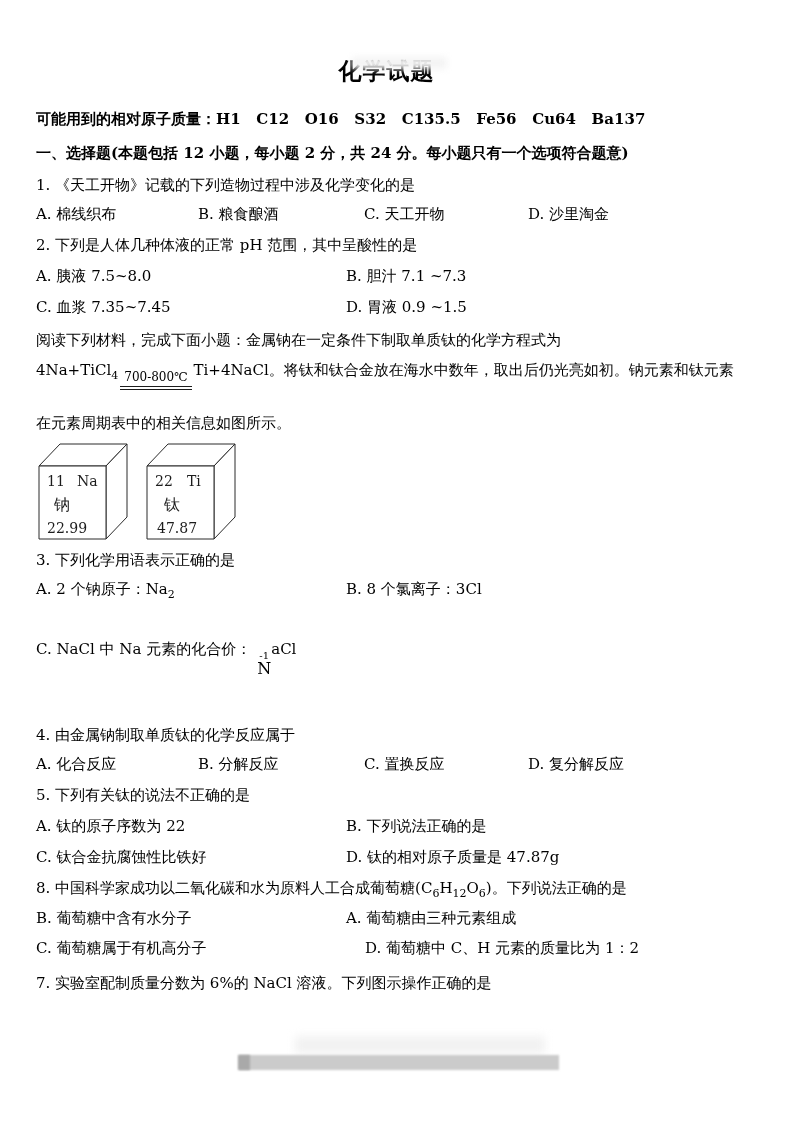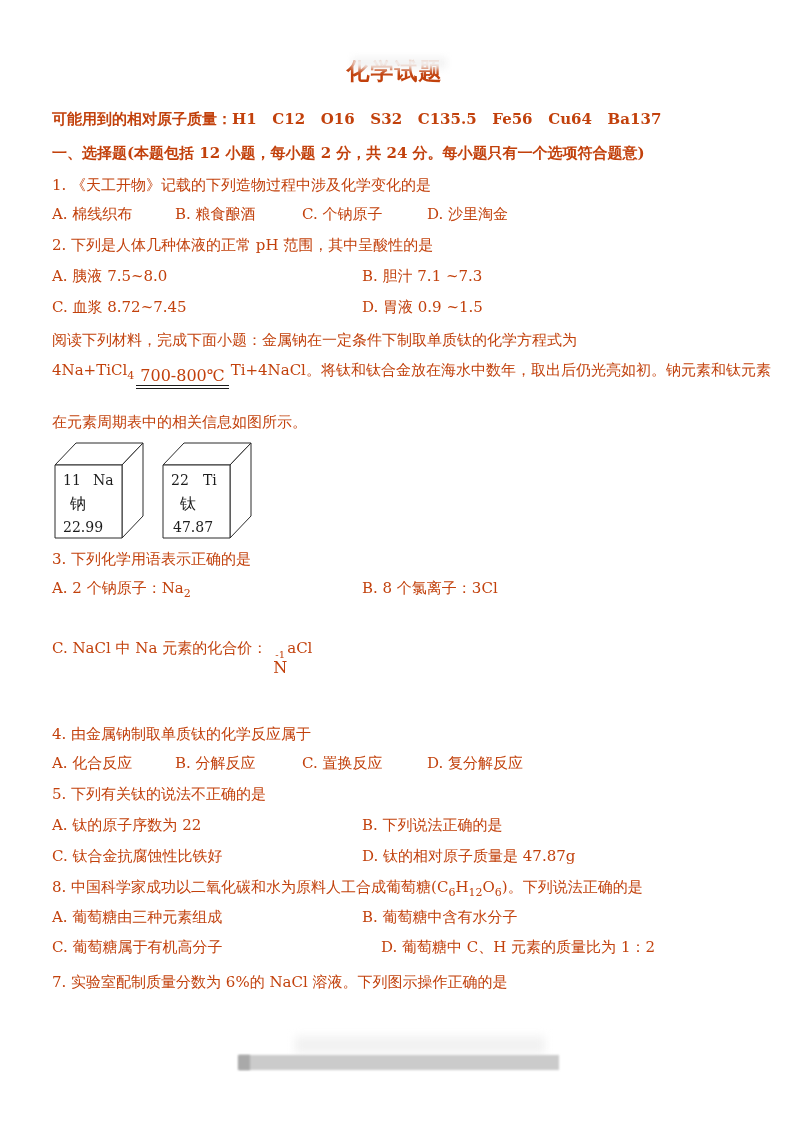--- a/index.html
+++ b/index.html
@@ -2,44 +2,44 @@
 <html><head>
 <meta charset="utf-8">
 <style>
   html,body{margin:0;padding:0;background:#ffffff;}
   .page{
     position:relative;
     width:793px;height:1122px;
     margin:0 auto;
     background:#ffffff;
     box-sizing:border-box;
-    padding:56px 56px 0 52px;
+    padding:56px 56px 0 36px;
     overflow:hidden;
     font-family:"DejaVu Serif","Liberation Serif",serif;
-    color:#c2410c;
+    color:#000000;
     font-size:15px;
     line-height:20px;
   }
   .title{
     margin:0;
     text-align:center;
     font-size:23px;
     line-height:30px;
     font-weight:bold;
     letter-spacing:1px;
   }
   .bold-line{font-weight:bold;white-space:pre-wrap;}
   .masses{margin-top:22px;line-height:22px;}
   .section-head{margin-top:12px;line-height:22px;}
   .stem{margin-top:11px;}
-  .opts4{display:grid;grid-template-columns:123px 127px 125px auto;margin-top:9px;}
+  .opts4{display:grid;grid-template-columns:123px 127px 125px auto;margin-top:9px;gap:39px;}
   .opts2{display:grid;grid-template-columns:310px auto;margin-top:11px;}
   .eqline{margin-top:9px;white-space:nowrap;line-height:22px;}
   .cond{display:inline-block;text-align:center;vertical-align:-6px;margin:0 2px;}
-  .cond-text{display:block;font-size:16px;line-height:16px;padding:0 4px 1px 4px;border-bottom:4px double #1c1c1c;}
+  .cond-text{display:block;font-size:12px;line-height:16px;padding:0 4px 1px 4px;border-bottom:4px double #1c1c1c;}
   sub.s{font-size:11px;line-height:0;}
   .cubes{display:flex;gap:12px;margin-top:7px;margin-left:2px;}
   .valence{display:inline-flex;flex-direction:column;align-items:center;vertical-align:-5px;margin-left:6px;}
   .v-sup{font-size:10px;line-height:10px;}
   .v-base{font-size:16px;line-height:16px;}
   .row-cd{display:grid;grid-template-columns:310px auto;height:118px;align-items:center;margin-top:0;}
   .d-flex{display:flex;align-items:center;}
   .wm{position:absolute;}
   .wm-main{left:239px;top:1055px;width:320px;height:15px;background:#cbcbcb;filter:blur(1.2px);}
   .wm-cap{left:238px;top:1055px;width:12px;height:15px;background:#a9a9a9;filter:blur(1px);}
@@ -55,31 +55,31 @@
   <h1 class="title">化学试题</h1>
 
   <div class="bold-line masses">可能用到的相对原子质量：H1   C12   O16   S32   C135.5   Fe56   Cu64   Ba137</div>
 
   <div class="bold-line section-head">一、选择题(本题包括 12 小题，每小题 2 分，共 24 分。每小题只有一个选项符合题意)</div>
 
   <div class="stem">1. 《天工开物》记载的下列造物过程中涉及化学变化的是</div>
   <div class="opts4">
     <span>A. 棉线织布</span>
     <span>B. 粮食酿酒</span>
-    <span>C. 个钠原子</span>
+    <span>C. 天工开物</span>
     <span>D. 沙里淘金</span>
   </div>
 
   <div class="stem">2. 下列是人体几种体液的正常 pH 范围，其中呈酸性的是</div>
   <div class="opts2">
     <span>A. 胰液 7.5~8.0</span>
     <span>B. 胆汁 7.1 ~7.3</span>
   </div>
   <div class="opts2">
-    <span>C. 血浆 8.72~7.45</span>
+    <span>C. 血浆 7.35~7.45</span>
     <span>D. 胃液 0.9 ~1.5</span>
   </div>
 
   <div class="stem" style="margin-top:13px;">阅读下列材料，完成下面小题：金属钠在一定条件下制取单质钛的化学方程式为</div>
 
   <div class="eqline">
     <span>4Na+TiCl</span><sub class="s">4</sub><span class="cond"><span class="cond-text">700-800℃</span></span><span>Ti+4NaCl</span><span>。将钛和钛合金放在海水中数年，取出后仍光亮如初。钠元素和钛元素</span>
   </div>
 
   <div style="margin-top:23px;">在元素周期表中的相关信息如图所示。</div>
@@ -134,22 +134,22 @@
   </div>
   <div class="opts2">
     <span>C. 钛合金抗腐蚀性比铁好</span>
     <span>D. 钛的相对原子质量是 47.87g</span>
   </div>
 
   <div class="stem">
     <span>8. 中国科学家成功以二氧化碳和水为原料人工合成葡萄糖(C</span><sub class="s">6</sub><span>H</span><sub class="s">12</sub><span>O</span><sub class="s">6</sub><span>)。下列说法正确的是</span>
   </div>
   <div class="opts2" style="margin-top:10px;">
+    <span>B. 葡萄糖中含有水分子</span>
     <span>A. 葡萄糖由三种元素组成</span>
-    <span>B. 葡萄糖中含有水分子</span>
   </div>
   <div class="opts2" style="margin-top:10px;gap:19px;">
     <span>C. 葡萄糖属于有机高分子</span>
     <span>D. 葡萄糖中 C、H 元素的质量比为 1：2</span>
   </div>
 
   <div class="stem" style="margin-top:15px;">7. 实验室配制质量分数为 6%的 NaCl 溶液。下列图示操作正确的是</div>
 
   <div class="wm wm-top"></div>
   <div class="wm wm-halo"></div>

